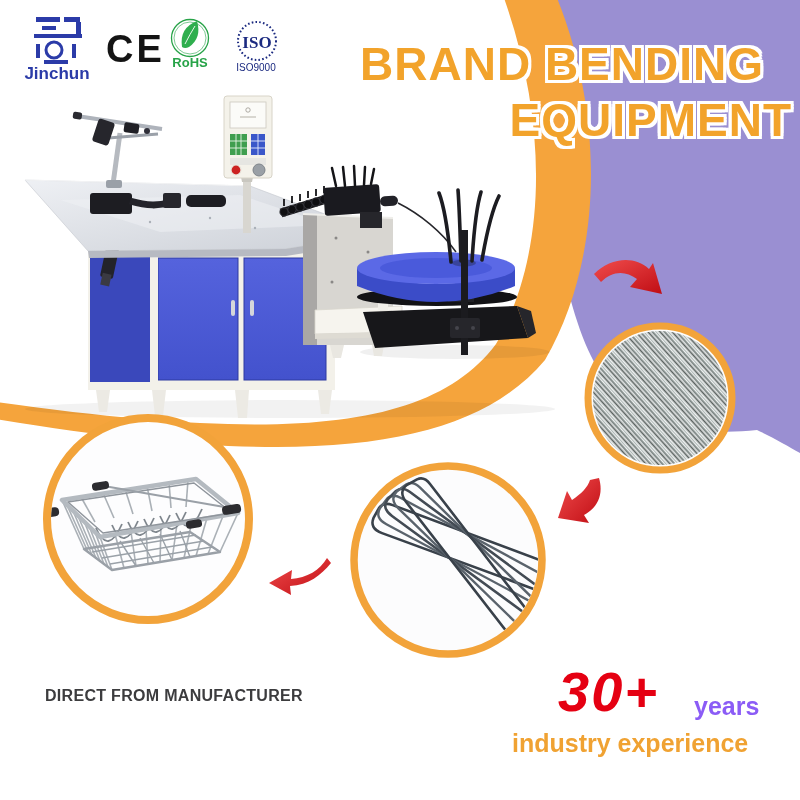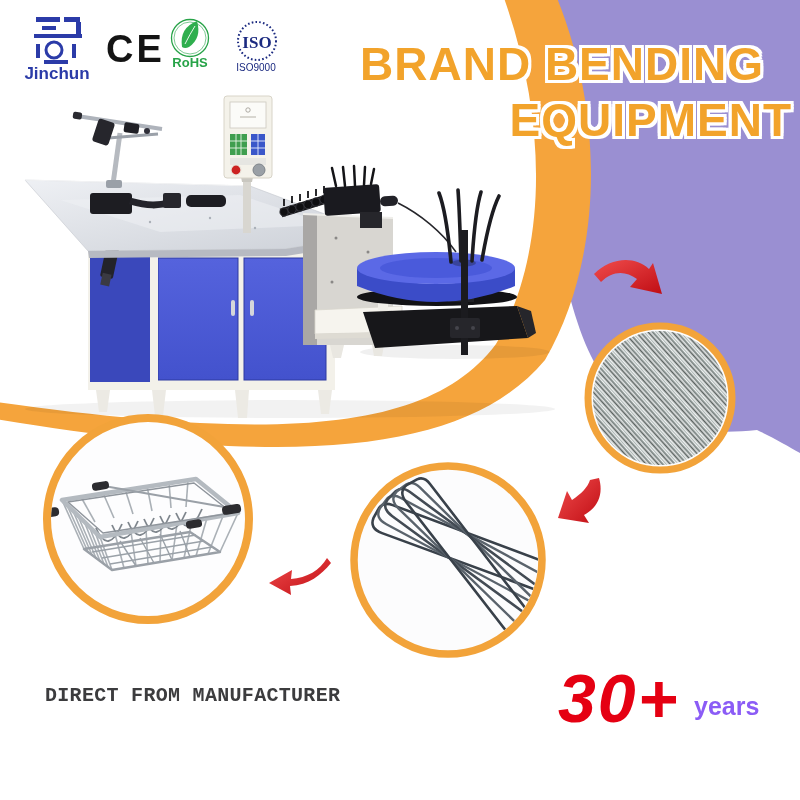--- a/index.html
+++ b/index.html
@@ -6,23 +6,23 @@
   .poster{position:relative;width:800px;height:800px;background:#ffffff;overflow:hidden;
           font-family:"Liberation Sans",sans-serif;}
   .art{position:absolute;left:0;top:0;width:800px;height:800px;}
   .title{position:absolute;color:#f2a32b;font-weight:bold;font-size:46px;letter-spacing:1px;
          white-space:nowrap;
          text-shadow:-3px 0 #fff,3px 0 #fff,0 -3px #fff,0 3px #fff,
                      -2px -2px #fff,2px -2px #fff,-2px 2px #fff,2px 2px #fff,
                      -3px -3px #fff,3px 3px #fff,3px -3px #fff,-3px 3px #fff;}
   .title-1{top:37px;right:36px;}
   .title-2{top:93px;right:8px;}
-  .features{position:absolute;left:45px;top:681px;color:#3c3c3e;font-size:20px;
-            font-weight:bold;line-height:29px;letter-spacing:0.3px;font-family:Liberation Mono, monospace;}
-  .exp-value{position:absolute;left:558px;top:659px;color:#e50012;font-size:68px;
+  .features{position:absolute;left:45px;top:681px;color:#3c3c3e;font-size:16px;
+            font-weight:bold;line-height:29px;letter-spacing:0.3px;}
+  .exp-value{position:absolute;left:558px;top:659px;color:#e50012;font-size:56px;
              font-weight:bold;font-style:italic;letter-spacing:2px;}
   .exp-unit{position:absolute;left:694px;top:692px;color:#8b5cf6;font-size:25px;font-weight:bold;}
   .exp-caption{position:absolute;left:512px;top:729px;color:#f0a232;font-size:25px;
                font-weight:bold;white-space:nowrap;}
 </style>
 </head>
 <body>
 
 <div class="poster">
 
@@ -322,14 +322,15 @@
 
   <div class="title title-1">BRAND BENDING</div>
   <div class="title title-2">EQUIPMENT</div>
 
   <div class="features">
     <div>DIRECT FROM MANUFACTURER</div>
   </div>
 
   <div class="exp-value">30+</div>
   <div class="exp-unit">years</div>
+  <div class="exp-caption">industry experience</div>
 
 </div>
 
 </body></html>

